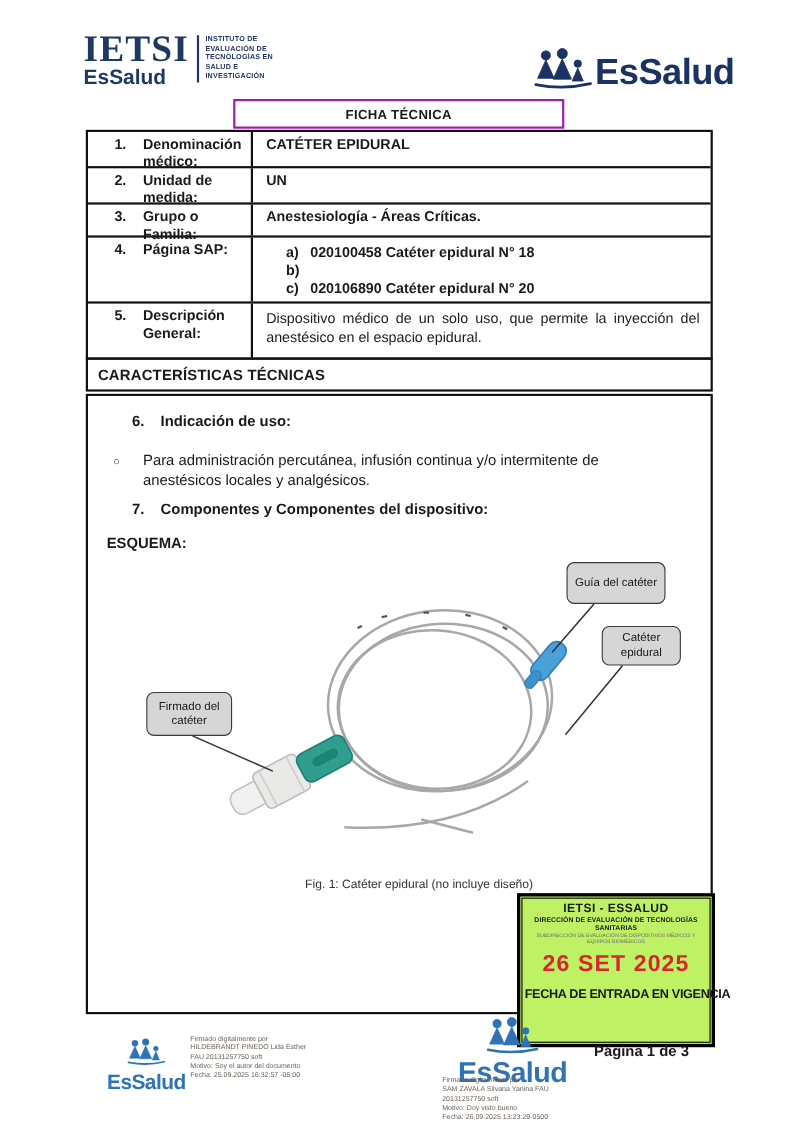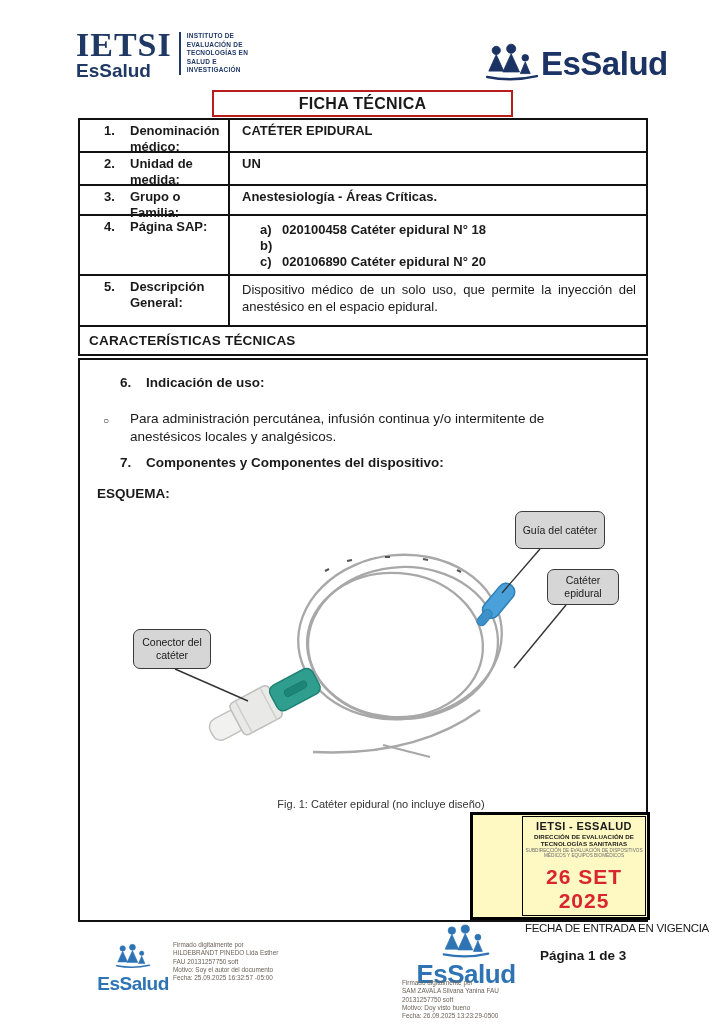--- a/index.html
+++ b/index.html
@@ -13,21 +13,21 @@
   .ietsi-main { }
   .ietsi-word { font-family:"Liberation Serif", serif; font-weight:bold; font-size:34px; line-height:30px; letter-spacing:1px; }
   .ietsi-sub { font-size:19px; font-weight:bold; line-height:19px; margin-top:1px; }
   .ietsi-side { border-left:2px solid #1f3864; margin-left:7px; padding-left:6px; font-size:6.5px; font-weight:bold; line-height:8.6px; letter-spacing:.2px; text-transform:uppercase; margin-top:2px; }
   .essalud-logo { display:flex; align-items:center; color:#1b3264; }
   .essalud-logo.hdr { left:483px; top:42px; }
   .essalud-word { font-weight:bold; letter-spacing:-.5px; }
   .essalud-logo.hdr .essalud-word { font-size:33px; }
 
   
-  .title-box { left:212px; top:90px; width:301px; height:27px; border:2px solid #b91c1c; display:flex; align-items:center; justify-content:center; font-size:16px; font-weight:bold; letter-spacing:.3px; }
+  .title-box { left:212px; top:90px; width:301px; height:27px; border:2px solid #a21caf; display:flex; align-items:center; justify-content:center; font-size:12px; font-weight:bold; letter-spacing:.3px; }
   .spec-table { left:78px; top:118px; width:570px; border:2px solid #111; }
   .t-row { display:flex; border-bottom:2px solid #111; }
   .t-row:last-child { border-bottom:none; }
   .t-c1 { width:150px; border-right:2px solid #111; padding:3px 4px 3px 24px; display:flex; font-weight:bold; font-size:13px; line-height:15.5px; }
   .t-num { width:26px; flex:none; }
   .t-c2 { flex:1; padding:3px 10px 3px 12px; font-weight:bold; font-size:13px; line-height:16px; }
   .t-c2.plain { font-weight:normal; text-align:justify; line-height:17px; padding-top:5px; }
   .sap-item { display:flex; padding-left:18px; }
   .sap-letter { width:22px; flex:none; }
   .h-r1{height:33px}.h-r2{height:33px}.h-r3{height:30px}.h-r4{height:60px;}.h-r4 .t-c2{padding-top:6px}.h-r5{height:49px}
@@ -44,27 +44,27 @@
 
   
   .schema { position:absolute; left:5px; top:145px; width:556px; height:290px; }
   .callout { position:absolute; background:#d6d6d6; border:1.5px solid #3a3a3a; border-radius:7px; display:flex; align-items:center; justify-content:center; text-align:center; font-size:10.5px; line-height:13px; color:#1a1a1a; padding:2px; }
   .co-guia { left:430px; top:6px; width:90px; height:38px; }
   .co-cateter { left:462px; top:64px; width:72px; height:36px; }
   .co-conector { left:48px; top:124px; width:78px; height:40px; }
   .fig-caption { position:absolute; left:0; right:0; top:438px; text-align:center; font-size:11px; color:#333;margin-left:36px; }
 
   
-  .stamp { position:absolute; left:390px; top:452px; width:180px; height:108px; border:3px solid #000; background:#fef9c3;padding-left:48px; }
+  .stamp { position:absolute; left:390px; top:452px; width:180px; height:140px; border:3px solid #000; background:#bef264; }
   .stamp-inner { border:1px solid #000; margin:1px; height:calc(100% - 2px); text-align:center; padding:3px 2px 0; }
   .stamp-l1 { font-size:11px; font-weight:bold; letter-spacing:.4px; }
   .stamp-l2 { font-size:6.2px; font-weight:bold; letter-spacing:.1px; margin-top:1px; }
   .stamp-l3 { font-size:4.7px; color:#6d6d6d; margin-top:1px; }
   .stamp-date { font-size:21px; font-weight:bold; letter-spacing:1px; margin-top:7px; }
-  .stamp-l4 { font-size:11.5px; font-weight:normal; letter-spacing:-.3px; margin-top:9px; white-space:nowrap; }
+  .stamp-l4 { font-size:11.5px; font-weight:bold; letter-spacing:-.3px; margin-top:9px; white-space:nowrap; }
 
   
   .essalud-logo.f-left { left:98px; top:943px; color:#2e74b5; flex-direction:column; align-items:center; width:70px; }
   .essalud-logo.f-left .essalud-word { font-size:19px; }
   .sig { font-size:6.4px; line-height:8.3px; color:#6b6258; }
   .sig-left { left:173px; top:941px; width:135px; }
   .essalud-logo.f-center { left:425px; top:924px; color:#2e74b5; flex-direction:column; align-items:center; width:82px; }
   .essalud-logo.f-center .essalud-word { font-size:26px; line-height:24px; }
   .sig-center { left:402px; top:979px; width:145px; }
   .page-num { left:540px; top:948px; font-size:13.5px; font-weight:600; }
@@ -213,21 +213,21 @@
         <line x1="90" y1="164" x2="163" y2="196"></line>
       </g>
     </svg>
     <div class="callout co-guia">
         <span>Guía del catéter</span>
       </div>
     <div class="callout co-cateter">
         <span>Catéter epidural</span>
       </div>
     <div class="callout co-conector">
-        <span>Conector del catéter</span>
+        <span>Firmado del catéter</span>
       </div>
   </div>
 
   <div class="fig-caption">Fig. 1: Catéter epidural (no incluye diseño)</div>
 
   <div class="stamp">
     <div class="stamp-inner">
       <div class="stamp-l1">IETSI - ESSALUD</div>
       <div class="stamp-l2">DIRECCIÓN DE EVALUACIÓN DE TECNOLOGÍAS SANITARIAS</div>
       <div class="stamp-l3">SUBDIRECCIÓN DE EVALUACIÓN DE DISPOSITIVOS MÉDICOS Y EQUIPOS BIOMÉDICOS</div>

